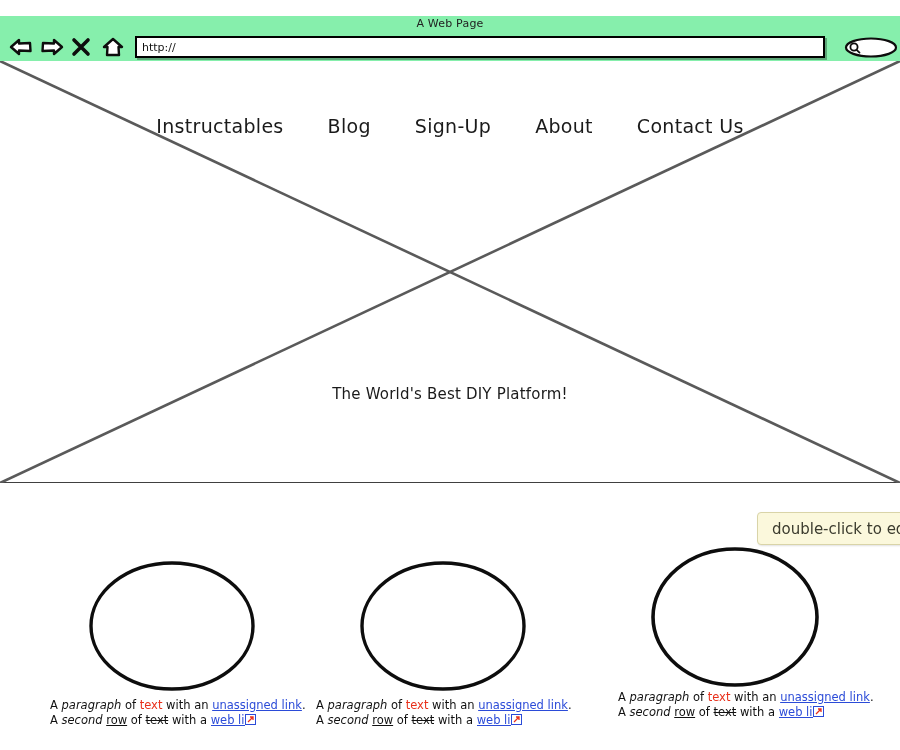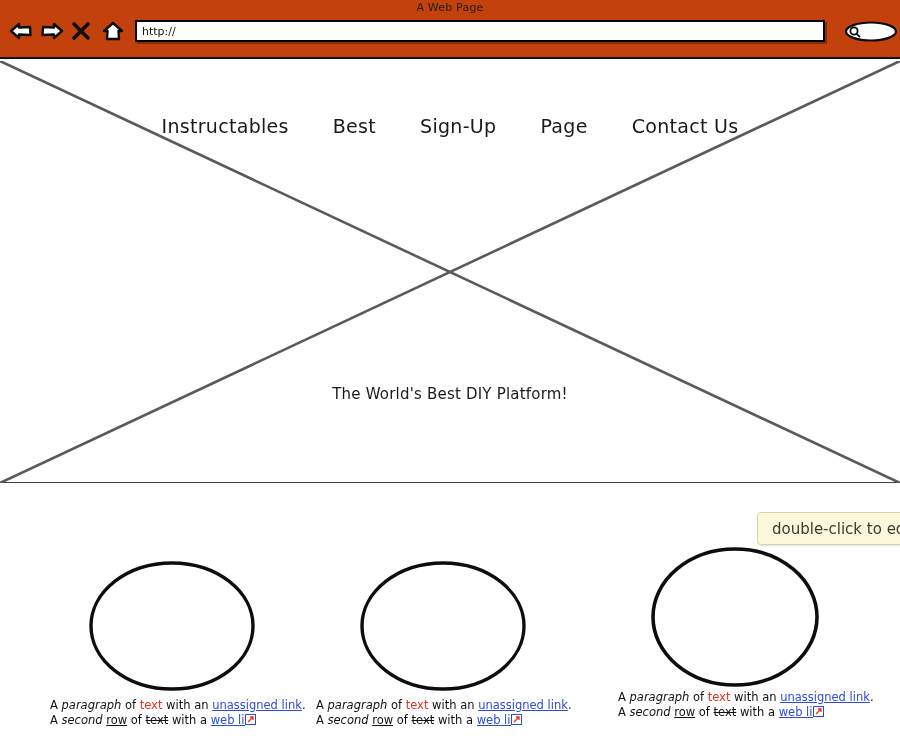--- a/index.html
+++ b/index.html
@@ -11,24 +11,24 @@
     height: 750px;
     background: #ffffff;
     font-family: "DejaVu Sans", sans-serif;
     overflow: hidden;
     position: relative;
   }
 
   
   .browser-chrome {
     position: absolute;
-    left: 0; top: 0;
+    left: 0; top: 16px;
     width: 900px;
     height: 59px;
-    background: #c2410c;
+    background: #86efac;
     box-sizing: border-box;
   }
   .window-title {
     position: absolute;
     left: 0; top: 1px;
     width: 900px;
     text-align: center;
     font-size: 11px;
     color: #222222;
     letter-spacing: 0.2px;
@@ -264,23 +264,23 @@
 
 <div class="hero">
 
   <svg class="hero-x" viewBox="0 0 900 422" preserveAspectRatio="none">
     <line x1="0" y1="0" x2="900" y2="422" stroke="#5a5a5a" stroke-width="2.6"></line>
     <line x1="900" y1="0" x2="0" y2="422" stroke="#5a5a5a" stroke-width="2.6"></line>
   </svg>
 
   <div class="hero-nav">
     <span class="hero-nav-item">Instructables</span>
-    <span class="hero-nav-item">Best</span>
+    <span class="hero-nav-item">Blog</span>
     <span class="hero-nav-item">Sign-Up</span>
-    <span class="hero-nav-item">Page</span>
+    <span class="hero-nav-item">About</span>
     <span class="hero-nav-item">Contact Us</span>
   </div>
 
   <div class="hero-tagline">The World's Best DIY Platform!</div>
 </div>
 
 <div class="content">
 
   <div class="tooltip">
     <span class="tooltip-text">double-click to edit</span>

